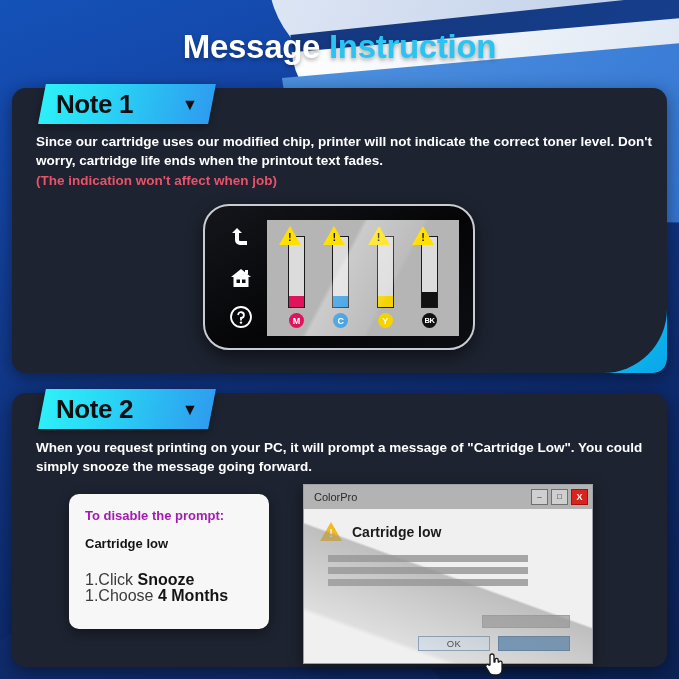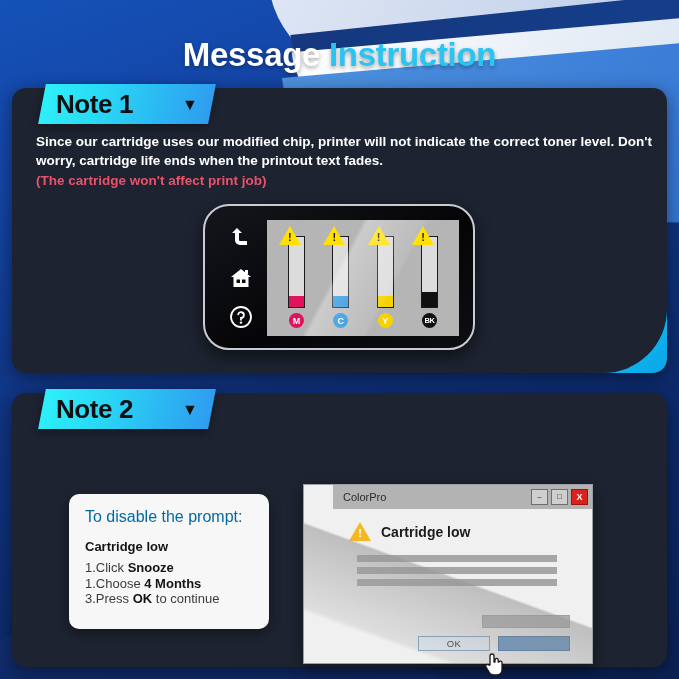--- a/index.html
+++ b/index.html
@@ -24,21 +24,21 @@
     background:linear-gradient(130deg,#ffffff,#cbd9ec);
     border-radius:0 0 0 100%;transform:rotate(-5deg);}
   .wave-d{right:-130px;top:55px;width:520px;height:185px;
     background:linear-gradient(130deg,#4e92e0,#2e6fd0);
     border-radius:0 0 0 100%;transform:rotate(-5deg);}
   .wave-bottom{left:-60px;bottom:-58px;width:520px;height:150px;
     background:linear-gradient(180deg,#173a86,#0e2256);
     border-radius:50% 50% 0 0 / 100% 100% 0 0;opacity:.55;}
 
   
-  .header{position:absolute;left:0;top:16px;width:571px;height:78px;z-index:5;}
+  .header{position:absolute;left:0;top:8px;width:571px;height:78px;z-index:5;}
   .title{position:absolute;width:679px;top:20px;text-align:center;
     font-size:33px;font-weight:bold;letter-spacing:-.3px;
     text-shadow:0 2px 4px rgba(0,0,0,.35);}
   .title .w{color:#ffffff;}
   .title .c{color:#2ac4f2;}
 
   
   .panel{position:absolute;background:#1d2330;border-radius:14px;z-index:4;
     box-shadow:0 4px 18px rgba(0,0,0,.45);overflow:hidden;}
   #panel1{left:12px;top:88px;width:655px;height:285px;}
@@ -97,29 +97,29 @@
     text-align:center;font-size:11px;font-weight:bold;color:#161616;line-height:11px;}
   .ink-badge{margin-top:5px;width:15px;height:15px;border-radius:50%;
     display:flex;align-items:center;justify-content:center;
     font-size:9px;font-weight:bold;color:#ffffff;}
   .ink-badge.bk{font-size:7.5px;letter-spacing:-.3px;}
 
   
   .card{position:absolute;left:69px;top:494px;width:200px;height:135px;z-index:9;
     background:#f7f7f8;border-radius:10px;box-shadow:0 4px 12px rgba(0,0,0,.4);
     padding:14px 16px;box-sizing:border-box;}
-  .card-title{color:#0369a1;font-size:16px;font-weight:normal;}
+  .card-title{color:#a21caf;font-size:13px;font-weight:bold;}
   .card-sub{color:#141414;font-size:13px;font-weight:bold;margin-top:13px;}
-  .card-steps{margin-top:6px;color:#3b3b3b;font-size:13px;line-height:15.5px;}
+  .card-steps{margin-top:21px;color:#3b3b3b;font-size:16px;line-height:15.5px;}
   .card-steps b{color:#141414;}
 
   
   .dlg{position:absolute;left:303px;top:484px;width:290px;height:180px;z-index:9;
     background:#f0f0f0;border:1px solid #9aa0a6;box-sizing:border-box;overflow:hidden;
-    box-shadow:0 4px 14px rgba(0,0,0,.45);padding-left:29px;}
+    box-shadow:0 4px 14px rgba(0,0,0,.45);}
   .dlg-title{height:24px;background:#b3b3b3;display:flex;align-items:center;
     justify-content:space-between;padding:0 4px 0 10px;box-sizing:border-box;}
   .dlg-title-text{font-size:11px;color:#2b2b2b;}
   .dlg-btns{display:flex;gap:3px;}
   .wbtn{width:15px;height:14px;border:1px solid #6f6f6f;background:#cfcfcf;
     display:flex;align-items:center;justify-content:center;
     font-size:8px;color:#222;line-height:1;}
   .wbtn.close{background:#d8231e;border-color:#9c140f;color:#fff;font-weight:bold;font-size:9px;}
   .dlg-head{display:flex;align-items:center;gap:10px;padding:13px 0 0 16px;}
   .dlg-warn{width:0;height:0;position:relative;
@@ -168,21 +168,21 @@
 
   <div class="note-tab" id="tab1">
     <div class="note-tab-inner">
       <span class="note-tab-label">Note 1</span>
       <span class="note-tab-caret">▼</span>
     </div>
   </div>
 
   <div class="note-body" id="body1">
     <span>Since our cartridge uses our modified chip, printer will not indicate the correct toner level. Don't worry, cartridge life ends when the printout text fades.</span>
-    <span class="note-red">(The cartridge won't affect print job)</span>
+    <span class="note-red">(The indication won't affect when job)</span>
   </div>
 
   <div class="device">
     <div class="device-keys">
       <div class="key">
         <svg viewBox="0 0 24 24" width="24" height="24">
             <path d="M6 6 L6 13 A5 5 0 0 0 11 18 L18 18 L18 14 L11 14 A1 1 0 0 1 10 13 L10 6 L13 6 L8 1 L3 6 Z" fill="#ffffff"></path>
           </svg>
       </div>
       <div class="key">
@@ -237,28 +237,30 @@
 
   <div class="panel" id="panel2"></div>
 
   <div class="note-tab" id="tab2">
     <div class="note-tab-inner">
       <span class="note-tab-label">Note 2</span>
       <span class="note-tab-caret">▼</span>
     </div>
   </div>
 
+  <div class="note-body" id="body2">
+    <span>When you request printing on your PC, it will prompt a message of "Cartridge Low". You could simply snooze the message going forward.</span>
+  </div>
 
   <div class="card">
     <div class="card-title">To disable the prompt:</div>
     <div class="card-sub">Cartridge low</div>
     <div class="card-steps">
       <div><span>1.Click </span><b>Snooze</b></div>
       <div><span>1.Choose </span><b>4 Months</b></div>
-      <div><span>3.Press </span><b>OK</b><span> to continue</span></div>
     </div>
   </div>
 
   <div class="dlg">
     <div class="dlg-title">
       <span class="dlg-title-text">ColorPro</span>
       <span class="dlg-btns">
         <span class="wbtn">–</span>
         <span class="wbtn">□</span>
         <span class="wbtn close">X</span>

